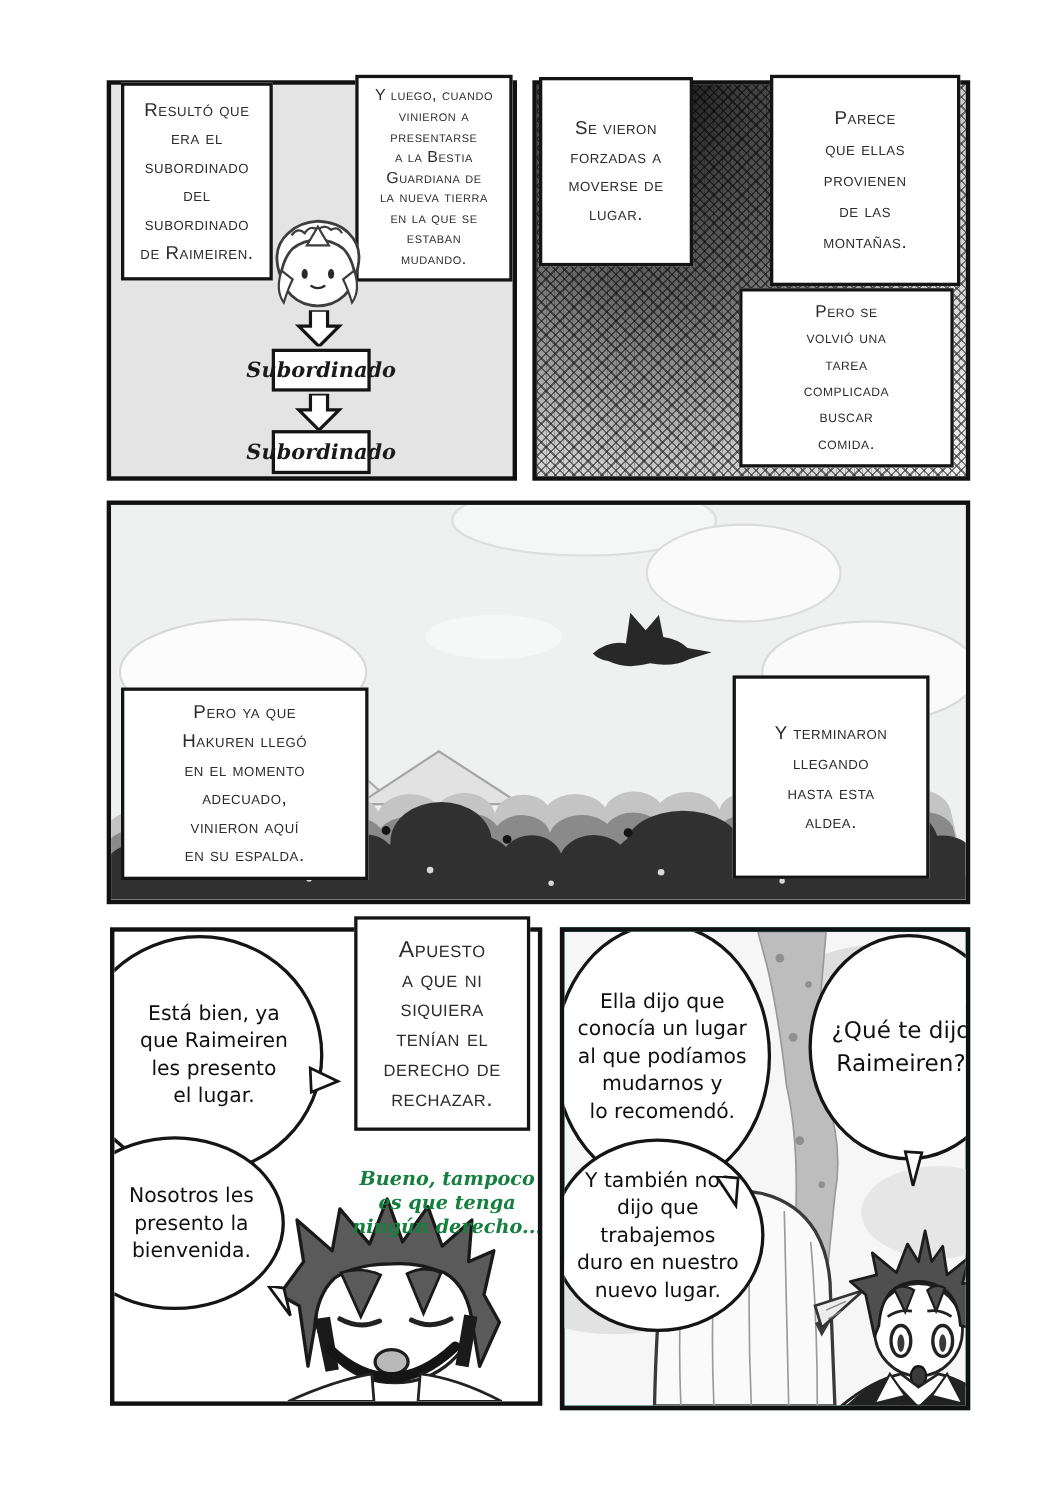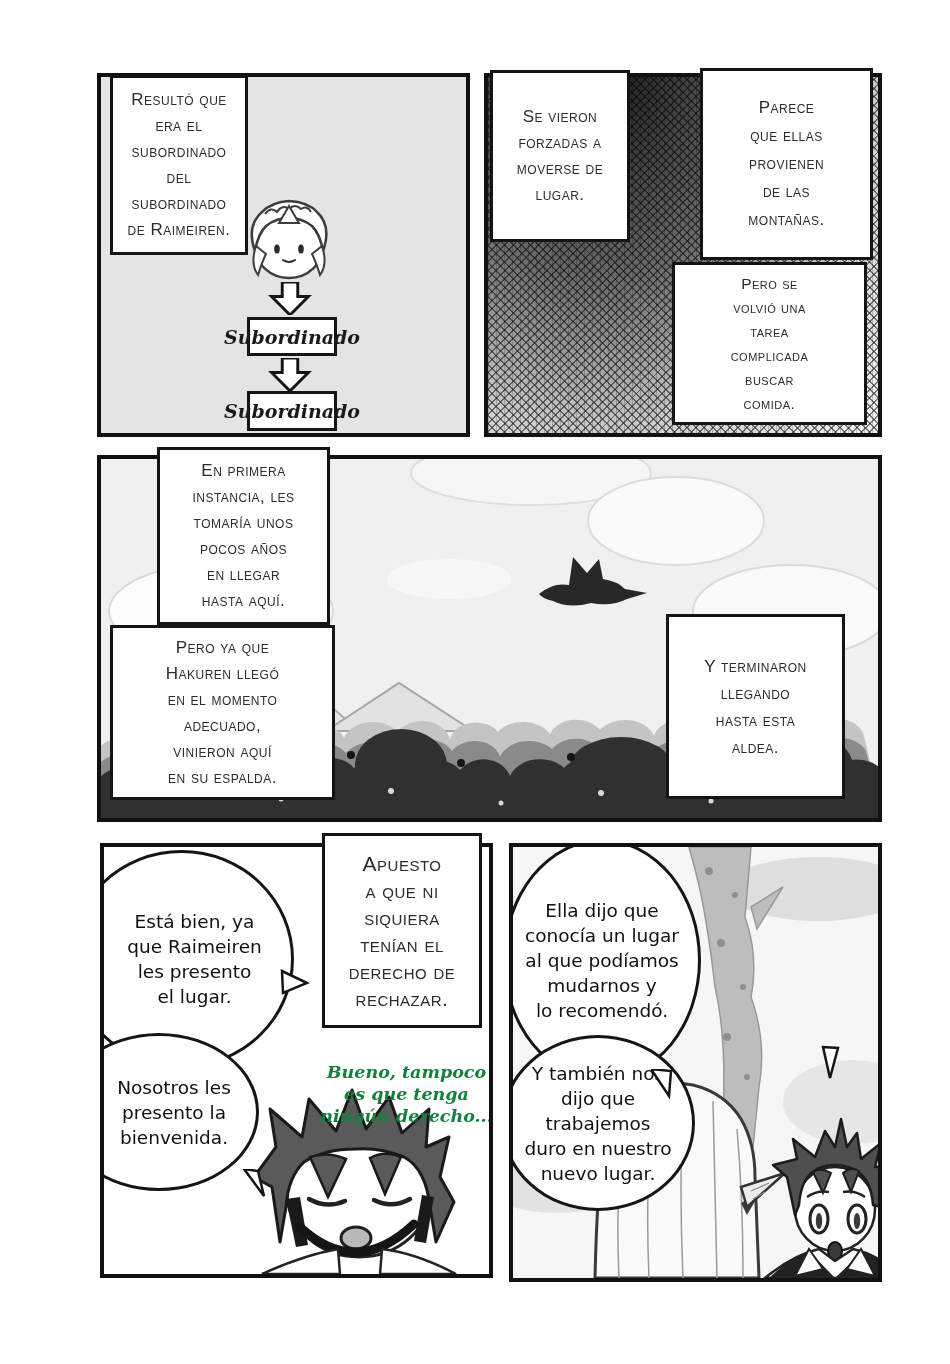--- a/index.html
+++ b/index.html
@@ -201,20 +201,24 @@
       <span>Ella dijo que
 conocía un lugar
 al que podíamos
 mudarnos y
 lo recomendó.</span>
     </div>
     <svg class="tail" style="left:138px;top:222px" width="26" height="30" viewBox="0 0 26 30">
       <path d="M0,0 L18,27 L20,2 Z" fill="#fff" stroke="#151515" stroke-width="2.5"></path>
     </svg>
 
+    <div class="bubble" style="left:222px;top:2px;width:182px;height:206px;font-size:21px;line-height:30px;justify-content:flex-start;padding-left:18px">
+      <span>¿Qué te dijo
+Raimeiren?</span>
+    </div>
     <svg class="tail" style="left:308px;top:198px" width="20" height="36" viewBox="0 0 20 36">
       <path d="M2,2 L9,33 L17,3 Z" fill="#fff" stroke="#151515" stroke-width="2.5"></path>
     </svg>
 
     <div class="bubble" style="left:-12px;top:188px;width:194px;height:176px">
       <span>Y también nos
 dijo que
 trabajemos
 duro en nuestro
 nuevo lugar.</span>
@@ -222,20 +226,31 @@
   </div>
 
   <div class="nbox" style="left:110px;top:75px;width:138px;height:180px">
     <span>Resultó que
 era el
 subordinado
 del
 subordinado
 de Raimeiren.</span>
   </div>
+  <div class="nbox" style="left:323px;top:68px;width:143px;height:188px;font-size:14.5px;line-height:18.6px">
+    <span>Y luego, cuando
+vinieron a
+presentarse
+a la Bestia
+Guardiana de
+la nueva tierra
+en la que se
+estaban
+mudando.</span>
+  </div>
 
   <div class="nbox" style="left:700px;top:68px;width:173px;height:192px;line-height:28px">
     <span>Parece
 que ellas
 provienen
 de las
 montañas.</span>
   </div>
   <div class="nbox" style="left:490px;top:70px;width:140px;height:172px">
     <span>Se vieron
@@ -245,28 +260,20 @@
   </div>
   <div class="nbox" style="left:672px;top:262px;width:195px;height:163px;font-size:15.5px;line-height:24px">
     <span>Pero se
 volvió una
 tarea
 complicada
 buscar
 comida.</span>
   </div>
 
-  <div class="nbox" style="left:157px;top:447px;width:173px;height:178px">
-    <span>En primera
-instancia, les
-tomaría unos
-pocos años
-en llegar
-hasta aquí.</span>
-  </div>
   <div class="nbox" style="left:110px;top:625px;width:225px;height:175px">
     <span>Pero ya que
 Hakuren llegó
 en el momento
 adecuado,
 vinieron aquí
 en su espalda.</span>
   </div>
   <div class="nbox" style="left:666px;top:614px;width:179px;height:185px;line-height:27px">
     <span>Y terminaron

